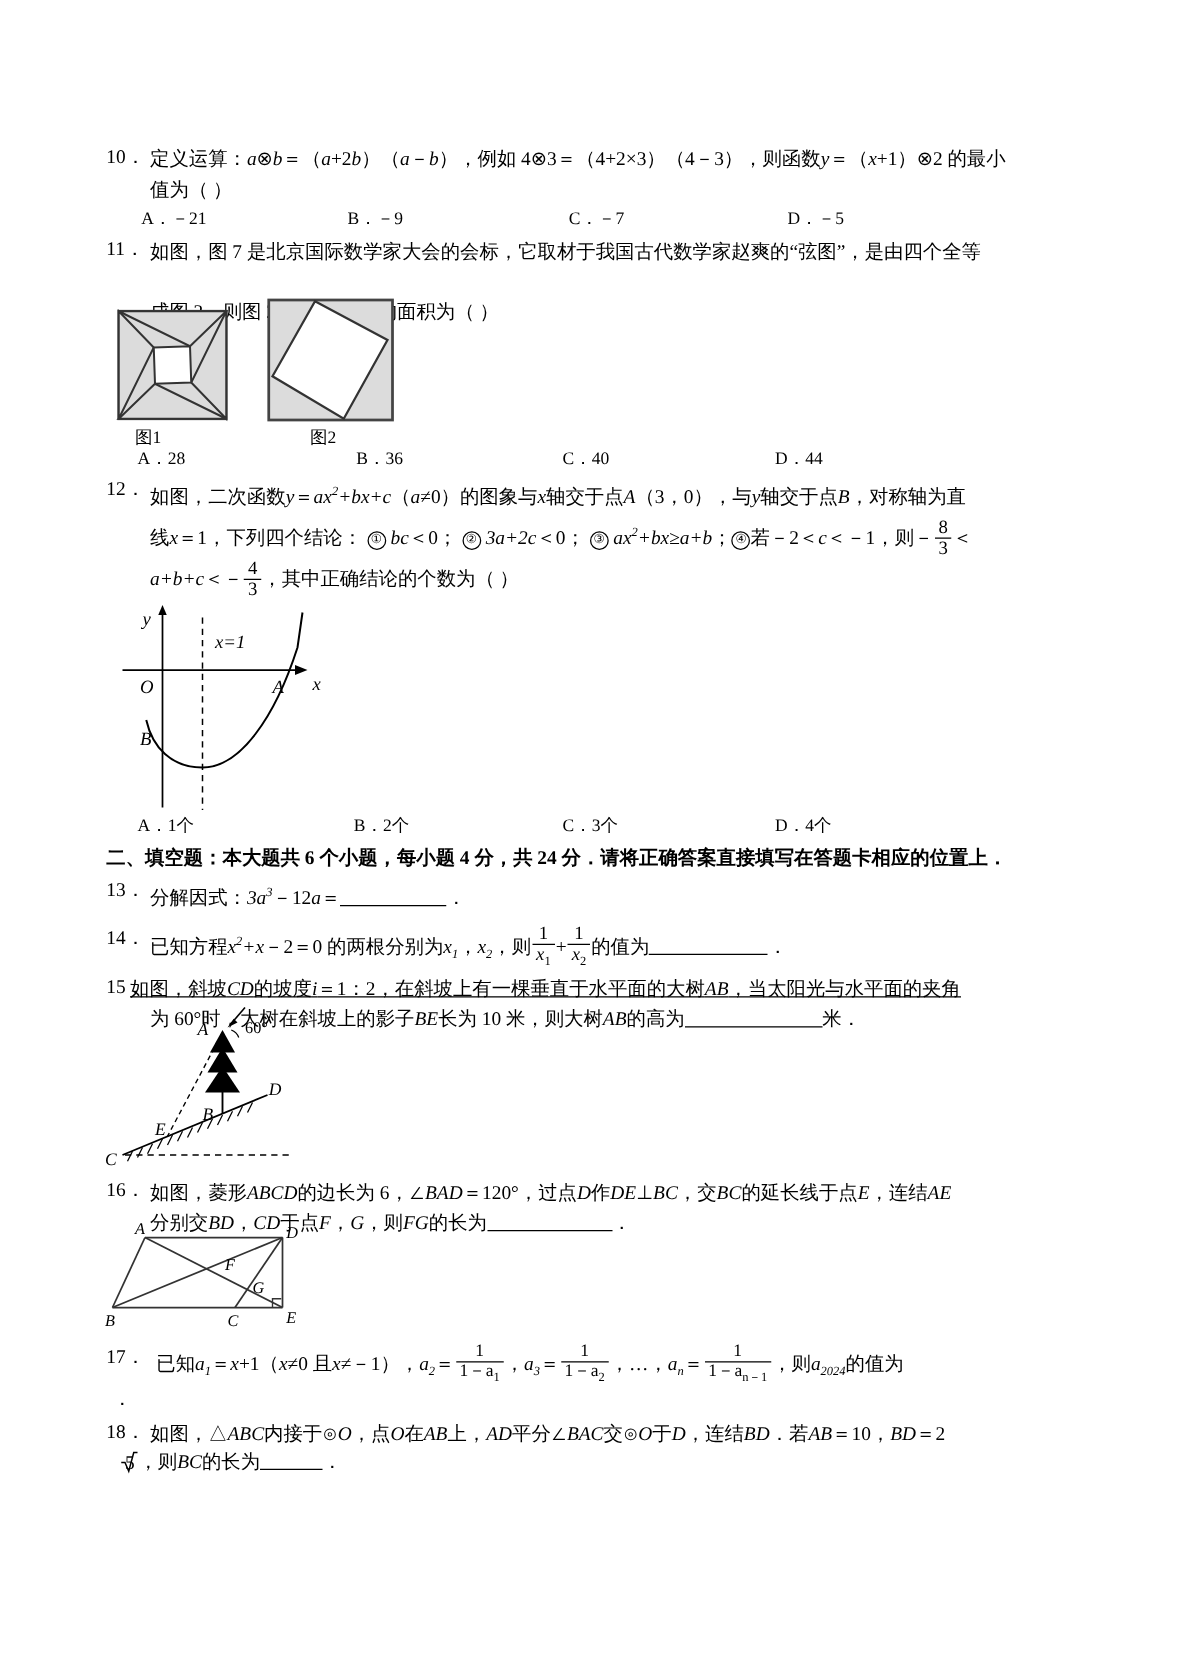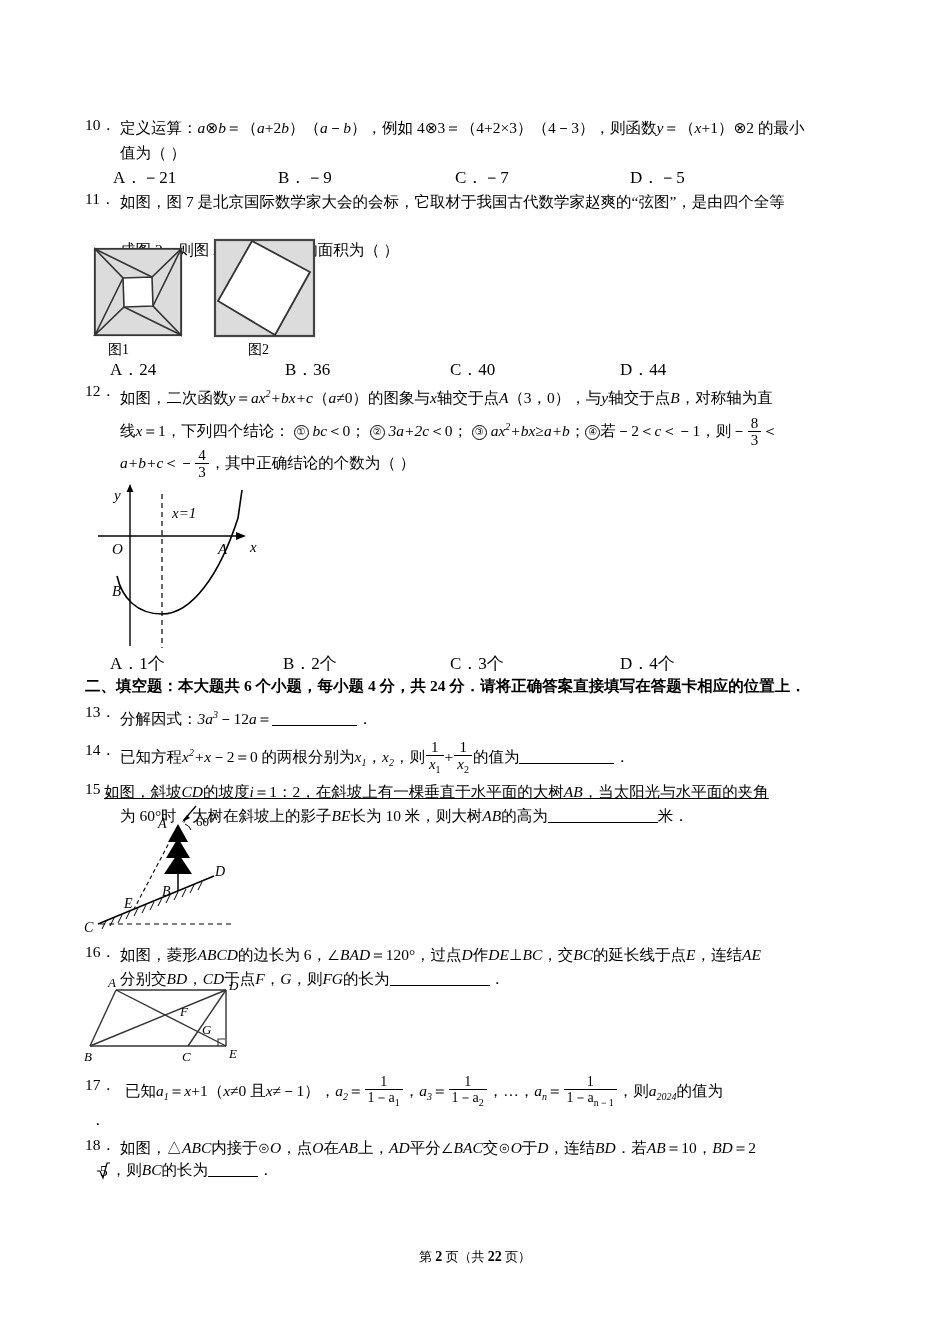--- a/index.html
+++ b/index.html
@@ -12,21 +12,21 @@
     overflow:hidden;
   }
   .page { position:relative; width:950px; height:1288px; }
   .num { position:absolute; font-size:15.5px; }
   .body-txt { position:absolute; font-size:15.5px; line-height:26px; }
   .it { font-style:italic; font-family:"Liberation Serif", serif; }
   .sup { font-size:10px; vertical-align:super; font-style:italic; }
   .sub { font-size:10px; vertical-align:sub; font-style:italic; }
   .subn { font-size:10px; vertical-align:sub; }
 
-  .opts { position:absolute; font-size:17px; }
+  .opts { position:absolute; font-size:14px; }
   .opts span.opt { position:absolute; white-space:nowrap; }
 
   .sect-head {
     position:absolute; font-weight:bold; font-size:15.5px;
     letter-spacing:0px;
   }
 
   .blank { display:inline-block; border-bottom:1px solid #000; vertical-align:-2px; }
 
   
@@ -93,21 +93,21 @@
 
   <div class="fig" style="left:212px; top:238px;">
     <svg width="105" height="100" viewBox="0 0 105 100">
       <rect x="3" y="2" width="99" height="96" fill="#dcdcdc" stroke="#444" stroke-width="2.2"></rect>
       <polygon points="40,3 98,34 63,97 6,63" fill="#ffffff" stroke="#333" stroke-width="1.8"></polygon>
     </svg>
   </div>
   <div class="figlabel" style="left:248px; top:341px;">图2</div>
 
   <div class="opts" style="left:0; top:358px; width:950px; height:24px;">
-    <span class="opt" style="left:110px;">A．24</span>
+    <span class="opt" style="left:110px;">A．28</span>
     <span class="opt" style="left:285px;">B．36</span>
     <span class="opt" style="left:450px;">C．40</span>
     <span class="opt" style="left:620px;">D．44</span>
   </div>
 
   <div class="num" style="left:85px; top:381px;">12．</div>
   <div class="body-txt" style="left:120px; top:381px; width:770px;">
     <span>如图，二次函数</span><span class="it">y</span><span>＝</span><span class="it">ax</span><span class="sup">2</span><span class="it">+bx</span><span class="it">+c</span><span>（</span><span class="it">a</span><span>≠0）的图象与</span><span class="it">x</span><span>轴交于点</span><span class="it">A</span><span>（3，0），与</span><span class="it">y</span><span>轴交于点</span><span class="it">B</span><span>，对称轴为直</span>
   </div>
 
@@ -258,21 +258,14 @@
   <div class="num" style="left:85px; top:1135px;">18．</div>
   <div class="body-txt" style="left:120px; top:1135px;">
     <span>如图，△</span><span class="it">ABC</span><span>内接于⊙</span><span class="it">O</span><span>，点</span><span class="it">O</span><span>在</span><span class="it">AB</span><span>上，</span><span class="it">AD</span><span>平分∠</span><span class="it">BAC</span><span>交⊙</span><span class="it">O</span><span>于</span><span class="it">D</span><span>，连结</span><span class="it">BD</span><span>．若</span><span class="it">AB</span><span>＝10，</span><span class="it">BD</span><span>＝2</span>
   </div>
   <div class="body-txt" style="left:95px; top:1157px;">
     <span class="sqrt-wrap"><svg width="13" height="17" viewBox="0 0 13 17" style="display:inline-block;vertical-align:-4px;">
           <polyline points="0,9 3,9 6,16 10,1 13,1" fill="none" stroke="#000" stroke-width="1.2"></polyline>
         </svg><span style="position:relative; left:-10px; top:1px;">5</span></span><span style="margin-left:-7px;">，则</span><span class="it">BC</span><span>的长为</span><span class="blank" style="width:50px;"></span><span>．</span>
   </div>
 
-  <div class="footer" style="top:1248px;">
-    <span>第</span>
-    <b>2</b>
-    <span>页（共</span>
-    <b>22</b>
-    <span>页）</span>
-  </div>
 
 </div>
 
 </body></html>

